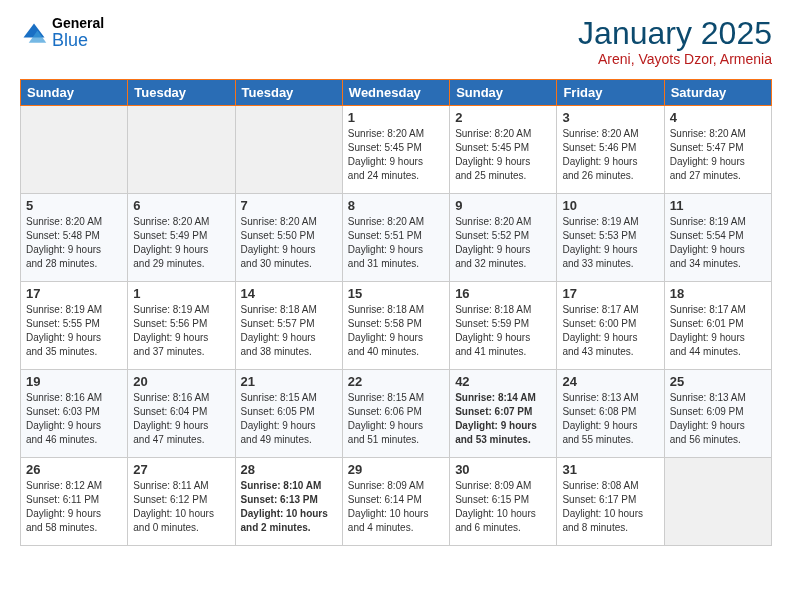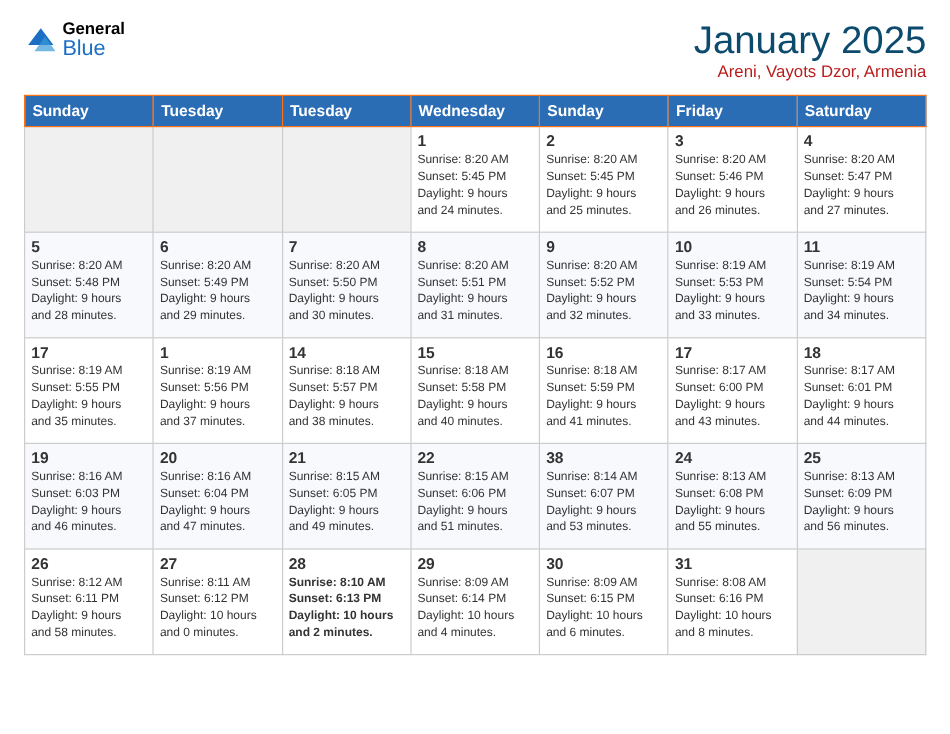--- a/index.html
+++ b/index.html
@@ -289,22 +289,22 @@
 and 49 minutes.</div>
           </td>
           <td>
             <div class="day-number">22</div>
             <div class="day-info" style="white-space: pre-line;">Sunrise: 8:15 AM
 Sunset: 6:06 PM
 Daylight: 9 hours
 and 51 minutes.</div>
           </td>
           <td>
-            <div class="day-number">38</div>
-            <div class="day-info" style="white-space: pre-line;">Sunrise: 8:14 AM
+            <div class="day-number">42</div>
+            <div class="day-info" style="white-space: pre-line; font-weight: bold;">Sunrise: 8:14 AM
 Sunset: 6:07 PM
 Daylight: 9 hours
 and 53 minutes.</div>
           </td>
           <td>
             <div class="day-number">24</div>
             <div class="day-info" style="white-space: pre-line;">Sunrise: 8:13 AM
 Sunset: 6:08 PM
 Daylight: 9 hours
 and 55 minutes.</div>
@@ -349,21 +349,21 @@
           <td>
             <div class="day-number">30</div>
             <div class="day-info" style="white-space: pre-line;">Sunrise: 8:09 AM
 Sunset: 6:15 PM
 Daylight: 10 hours
 and 6 minutes.</div>
           </td>
           <td>
             <div class="day-number">31</div>
             <div class="day-info" style="white-space: pre-line;">Sunrise: 8:08 AM
-Sunset: 6:16 PM
+Sunset: 6:17 PM
 Daylight: 10 hours
 and 8 minutes.</div>
           </td>
           <td class="empty-cell"></td>
         </tr>
       </tbody>
   </table>
 </div>
 
 </body></html>

